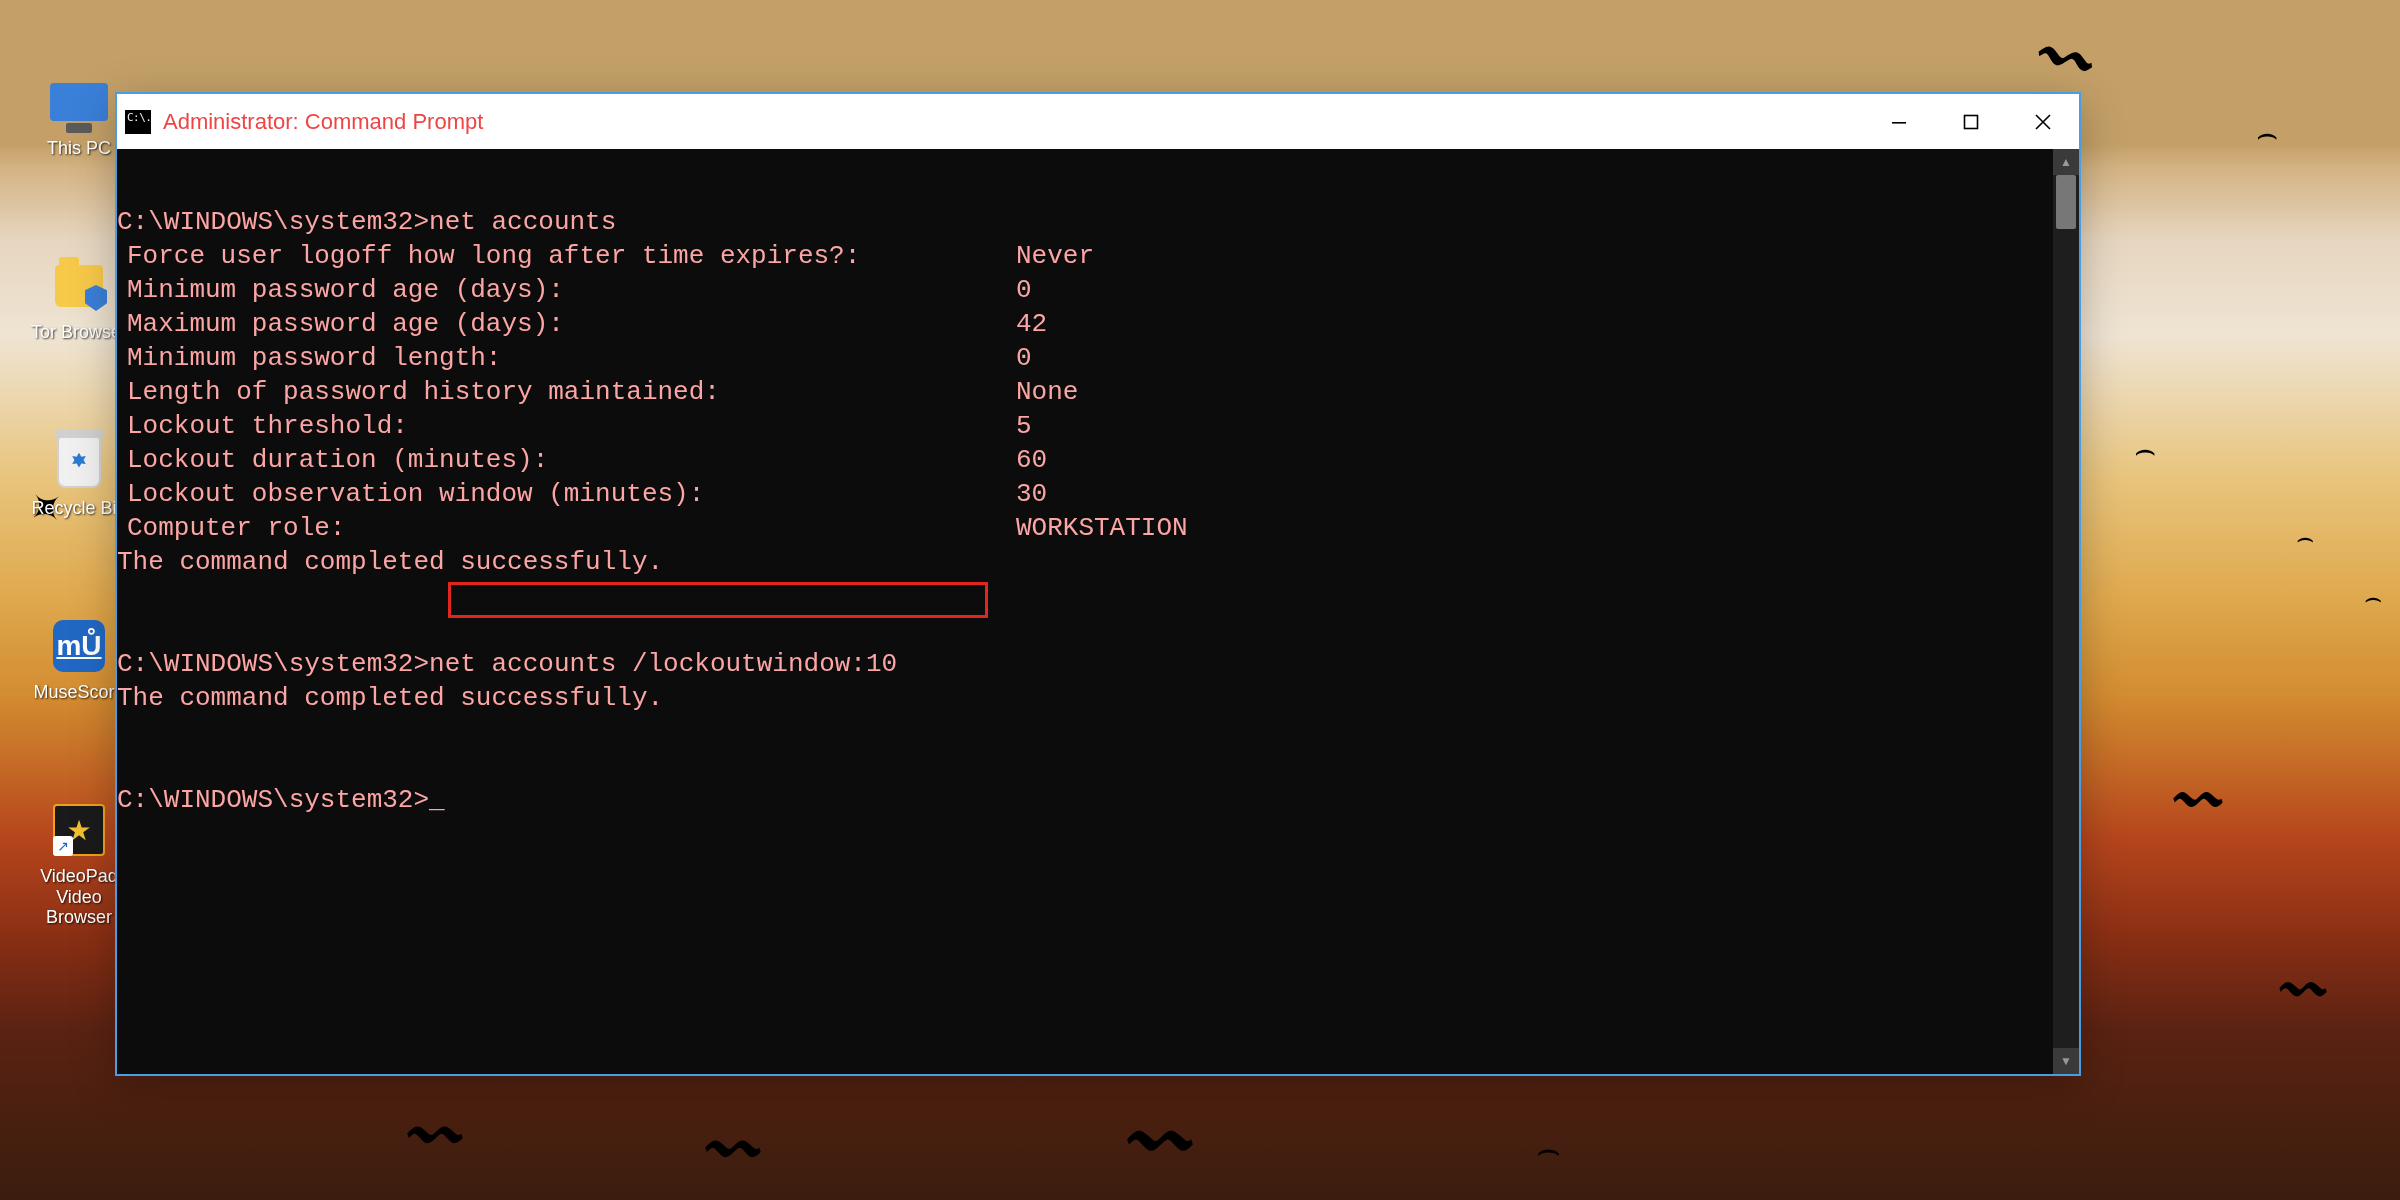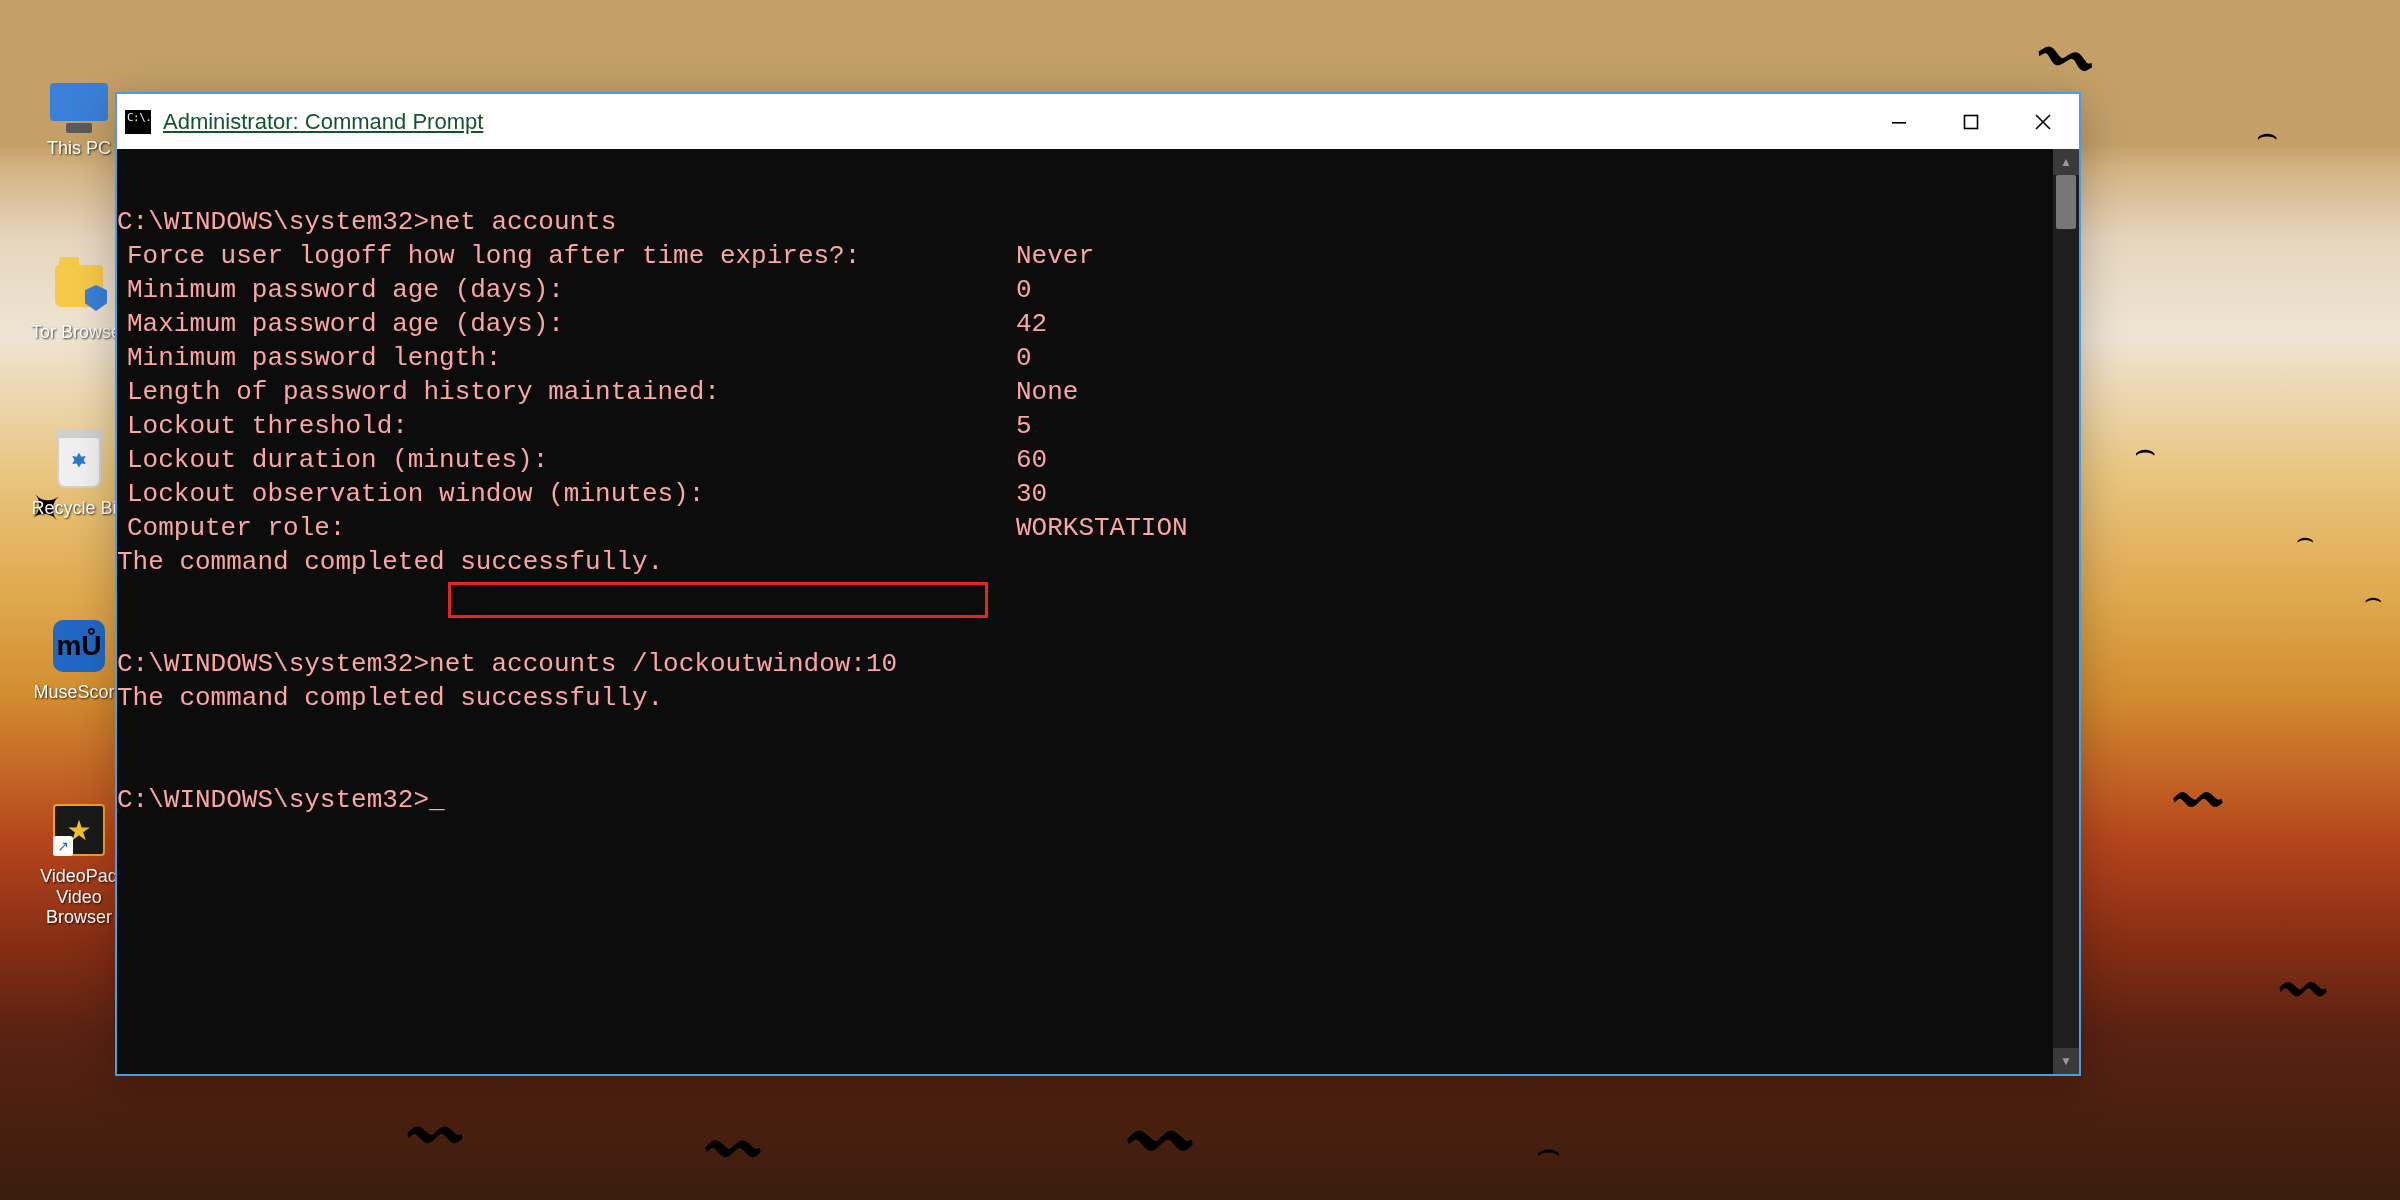--- a/index.html
+++ b/index.html
@@ -65,21 +65,21 @@
     .folder-shield::after{content:'';position:absolute;right:-4px;bottom:-4px;width:22px;height:26px;background:#3a7fd8;clip-path:polygon(50% 0,100% 20%,100% 70%,50% 100%,0 70%,0 20%);}
     .recycle-bin{
       width:44px;height:52px;background:#f0f0f0;border-radius:4px 4px 8px 8px;
       position:relative;border:2px solid #d0d0d0;
     }
     .recycle-bin::before{content:'';position:absolute;top:-8px;left:-4px;right:-4px;height:8px;background:#d0d0d0;border-radius:3px;}
     .recycle-bin svg{position:absolute;top:50%;left:50%;transform:translate(-50%,-50%);}
     .muse-icon{
       width:52px;height:52px;background:#2168c4;border-radius:10px;
       display:flex;align-items:center;justify-content:center;
-      font-size:28px;color:#000000;font-weight:600;
+      font-size:28px;color:#ffffff;font-weight:600;text-decoration:underline;
     }
     .video-icon{
       width:52px;height:52px;background:#1a1a1a;border:2px solid #f0a020;border-radius:4px;
       position:relative;display:flex;align-items:center;justify-content:center;
     }
     .video-icon::before{content:'★';color:#f0c030;font-size:28px;}
     .shortcut-arrow{
       position:absolute;bottom:-2px;left:-2px;width:20px;height:20px;
       background:#fff;border-radius:3px;display:flex;align-items:center;justify-content:center;
       font-size:14px;color:#2168c4;
@@ -105,21 +105,21 @@
       align-items: center;
       padding-left: 8px;
     }
     .titlebar-icon {
       width: 26px; height: 24px;
       background: #000;
       margin-right: 12px;
       color:#eee;font-family:Consolas,monospace;font-size:11px;
       padding:1px 2px;letter-spacing:-.5px;
     }
-    .titlebar-text { font-size: 22px; color: #14532d; text-decoration: underline; }
+    .titlebar-text { font-size: 22px; color: #ef4444; }
     .titlebar-btns {
       margin-left: auto;
       display: flex;
       height: 100%;
     }
     .tbbtn {
       width: 72px;
       display: flex; align-items: center; justify-content: center;
       cursor: pointer;
     }

